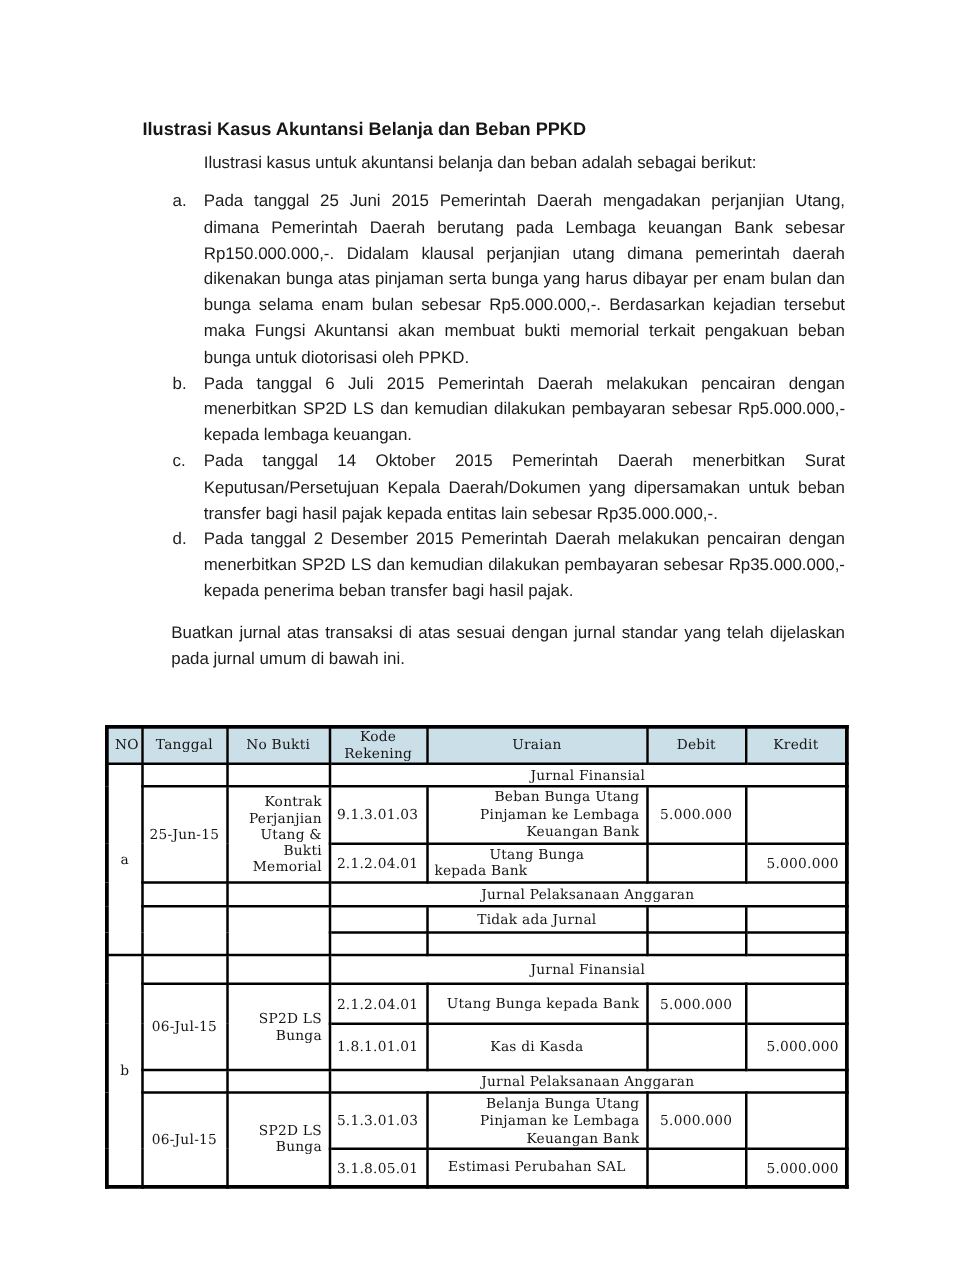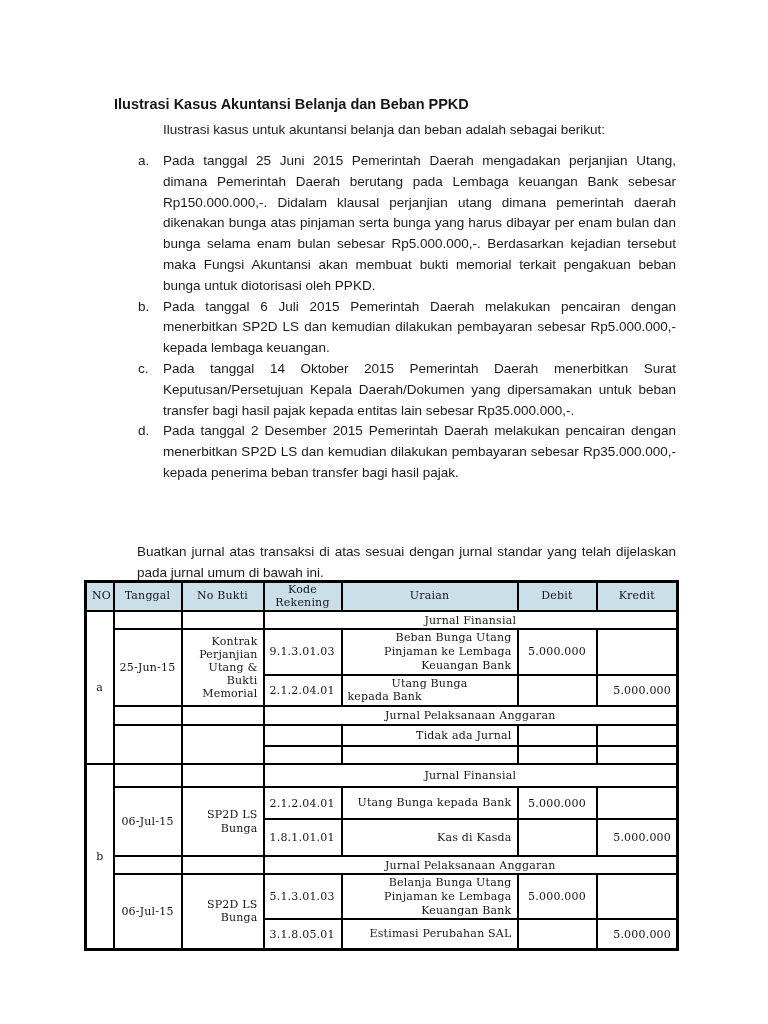--- a/index.html
+++ b/index.html
@@ -21,21 +21,21 @@
     font-size:13.5px; line-height:20.8px;
   }
   .case-list {
     position:absolute; left:138px; top:151px; width:538px;
     font-size:13.5px; line-height:20.8px;
   }
   .case-item { position:relative; padding-left:25px; text-align:justify; }
   .case-marker { position:absolute; left:0; top:0; }
   .closing-par {
     position:absolute; left:137px; top:496px; width:539px;
-    font-size:13.5px; line-height:20.8px; text-align:justify;margin-top:46px;
+    font-size:13.5px; line-height:20.8px; text-align:justify;
   }
   
   .journal {
     position:absolute; left:84px; top:580px;
     border-collapse:collapse; table-layout:fixed;
     width:592px;
     font-family:"DejaVu Serif", serif;
     font-size:11px; letter-spacing:0.2px; color:#161616;
   }
   .journal td, .journal th {
@@ -48,21 +48,21 @@
   .journal th {
     background:#cbdfe9;
     font-weight:normal;
     line-height:1.15;
   }
   .c-no     { text-align:center; }
   .c-date   { text-align:center; }
   .c-bukti  { text-align:right; line-height:1.2; }
   .c-kode   { }
   .c-uraian { text-align:right; line-height:1.25; }
-  .c-uraian.u-center { text-align:right;margin-left:40px; }
+  .c-uraian.u-center { text-align:center;margin-left:40px; }
   .c-uraian.u-indent { text-align:left; text-indent:44px; }
   .c-debit  { text-align:center; }
   .c-kredit { text-align:right; padding-right:8px; }
   .jlabel   { text-align:center; padding-left:6px; }
 </style>
 </head>
 <body>
 
 <div class="page">
 

